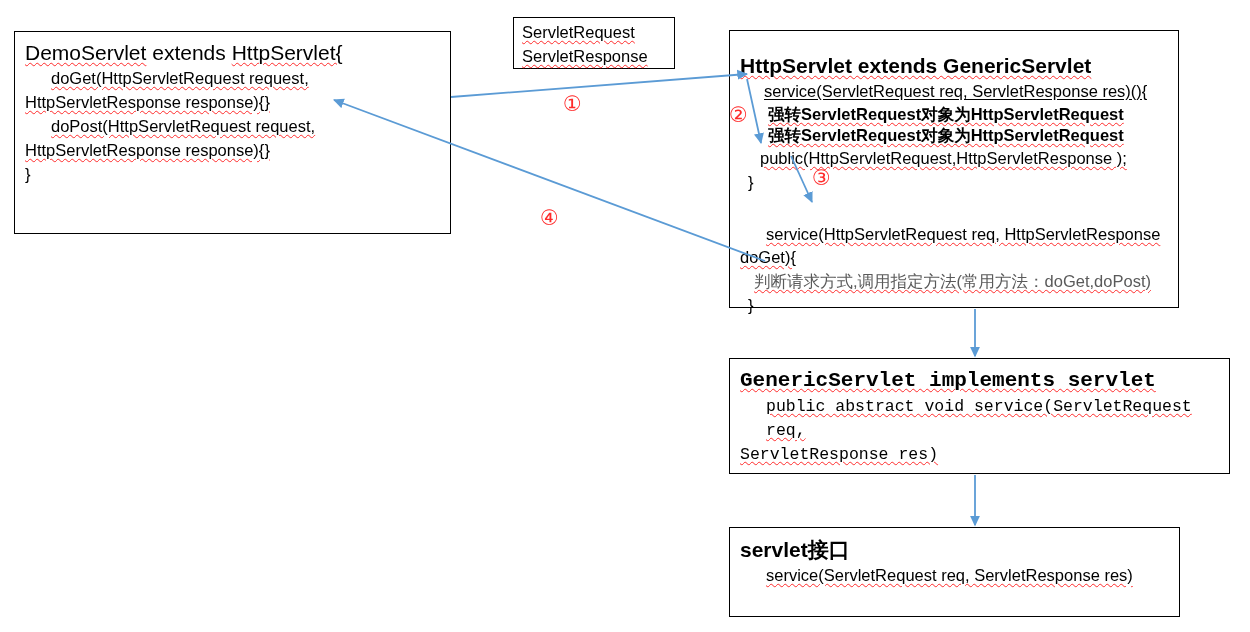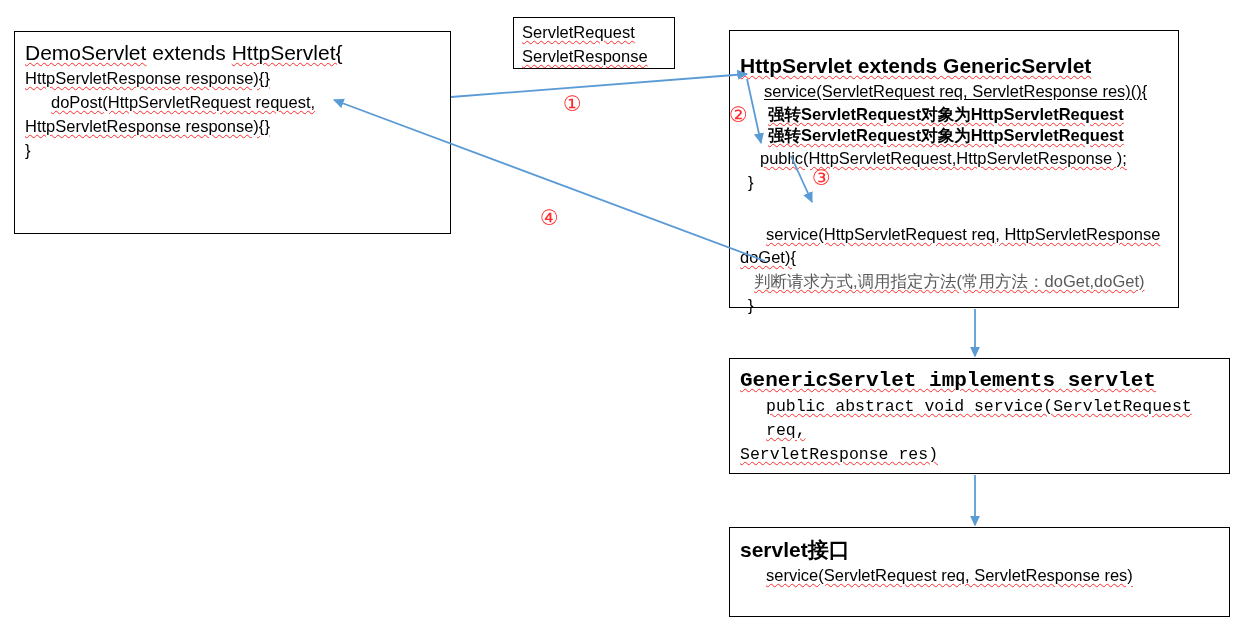--- a/index.html
+++ b/index.html
@@ -65,21 +65,21 @@
   }
   .gray {
     color: #5a5a5a;
   }
 
   
   #demo-servlet-box { left: 14px;  top: 31px;  width: 437px; height: 203px; padding: 8px 10px 12px 10px; }
   #servlet-req-res-box { left: 513px; top: 17px; width: 162px; height: 52px; padding: 3px 0 0 8px; }
   #http-servlet-box { left: 729px; top: 30px; width: 450px; height: 278px; padding: 22px 8px 0 10px; }
   #generic-servlet-box { left: 729px; top: 358px; width: 501px; height: 116px; padding: 9px 8px 1px 10px; font-family: Liberation Mono, monospace; }
-  #servlet-interface-box { left: 729px; top: 527px; width: 501px; height: 90px; padding: 9px 8px 0 10px; }
+  #servlet-interface-box { left: 729px; top: 527px; width: 451px; height: 90px; padding: 9px 8px 0 10px; }
 
   
   .marker {
     position: absolute;
     color: #ff2b2b;
     font-size: 21px;
     font-family: "DejaVu Sans", sans-serif;
     z-index: 6;
     line-height: 1;
   }
@@ -122,41 +122,42 @@
 
     <line x1="975" y1="475" x2="975" y2="525" stroke="#5B9BD5" stroke-width="1.8" marker-end="url(#ahv)"></line>
   </svg>
 
   <div class="box" id="demo-servlet-box">
     <div class="ttl">
       <span class="ttl-u sq">DemoServlet</span>
       <span>extends</span>
       <span class="ttl-u sq">HttpServlet{</span>
     </div>
+    <div class="line indent sq">doGet(HttpServletRequest request,</div>
     <div class="line sq">HttpServletResponse response){}</div>
     <div class="line indent sq">doPost(HttpServletRequest request,</div>
     <div class="line sq">HttpServletResponse response){}</div>
     <div class="line">}</div>
   </div>
 
   <div class="box" id="servlet-req-res-box">
     <div class="line sq">ServletRequest</div>
     <div class="line sq">ServletResponse</div>
   </div>
 
   <div class="box" id="http-servlet-box">
     <div class="ttl bold ttl-u sq">HttpServlet extends GenericServlet</div>
     <div class="line hs-line1 sq">service(ServletRequest req, ServletResponse res)(){</div>
     <div class="hs-cast sq">强转ServletRequest对象为HttpServletRequest</div>
     <div class="hs-cast sq">强转ServletRequest对象为HttpServletRequest</div>
     <div class="line hs-line3 sq">public(HttpServletRequest,HttpServletResponse );</div>
     <div class="line hs-brace">}</div>
     <div class="line hs-svc2 sq">service(HttpServletRequest req, HttpServletResponse</div>
     <div class="line sq">doGet){</div>
-    <div class="line hs-desc gray sq">判断请求方式,调用指定方法(常用方法：doGet,doGet)</div>
+    <div class="line hs-desc gray sq">判断请求方式,调用指定方法(常用方法：doGet,doPost)</div>
     <div class="line hs-brace">}</div>
   </div>
 
   <div class="box" id="generic-servlet-box">
     <div class="ttl bold ttl-u sq">GenericServlet  implements  servlet</div>
     <div class="line indent sq">public abstract void service(ServletRequest req,</div>
     <div class="line sq">ServletResponse res)</div>
   </div>
 
   <div class="box" id="servlet-interface-box">

